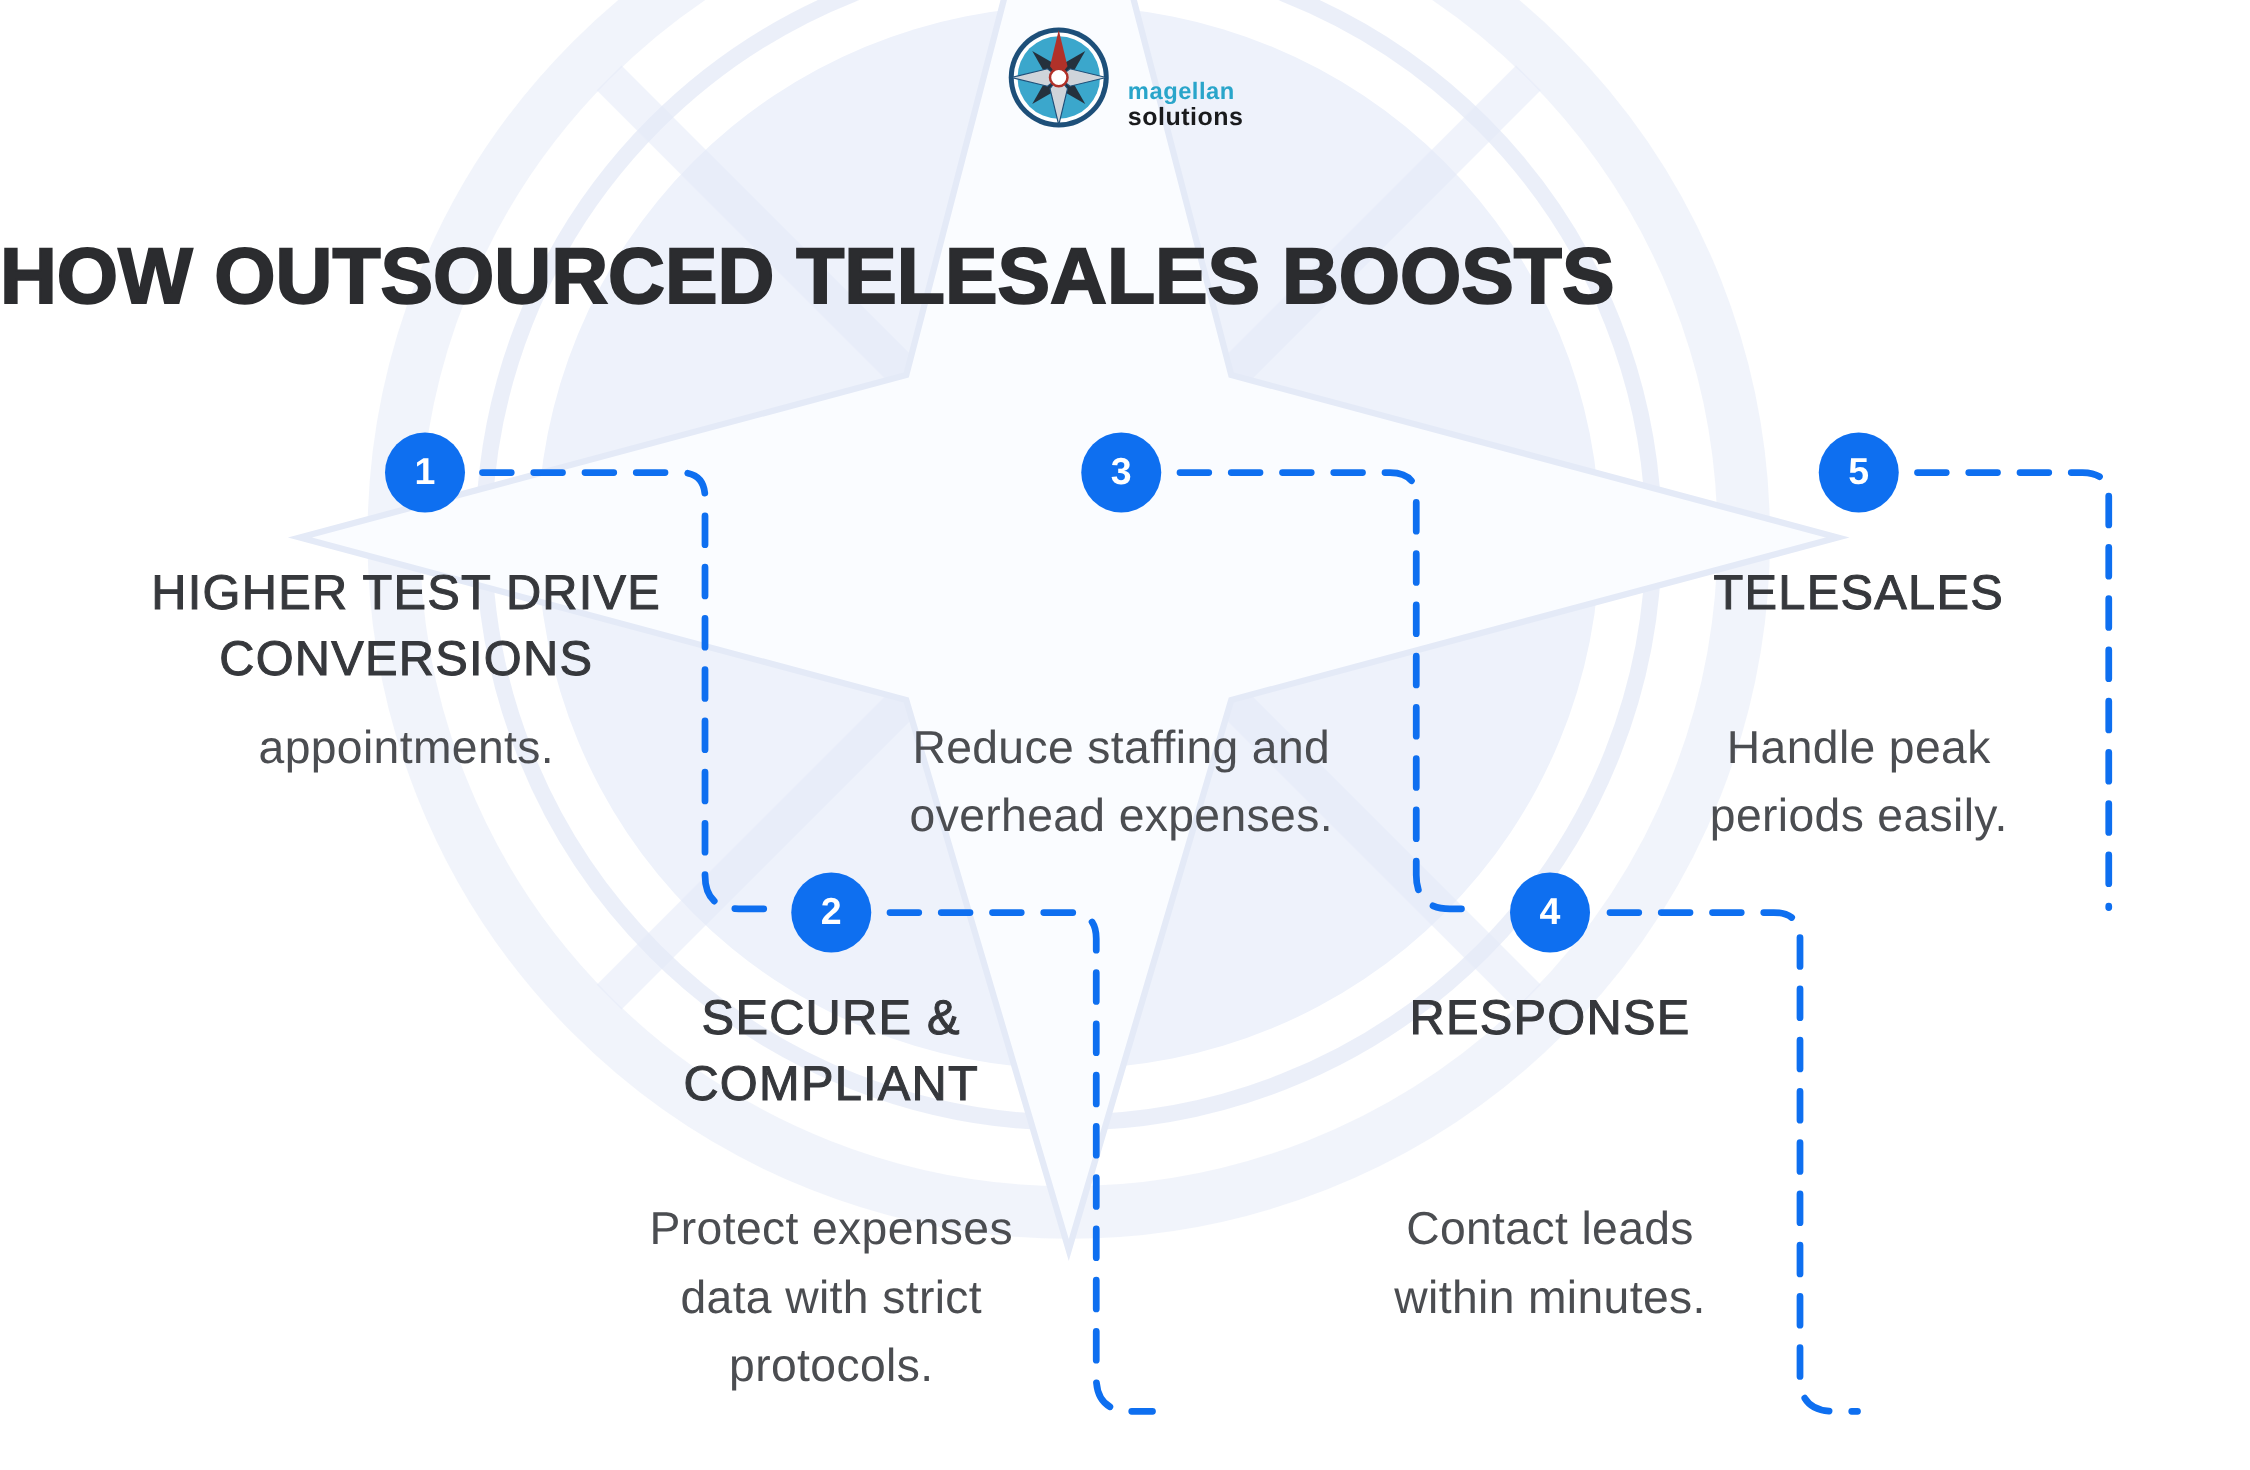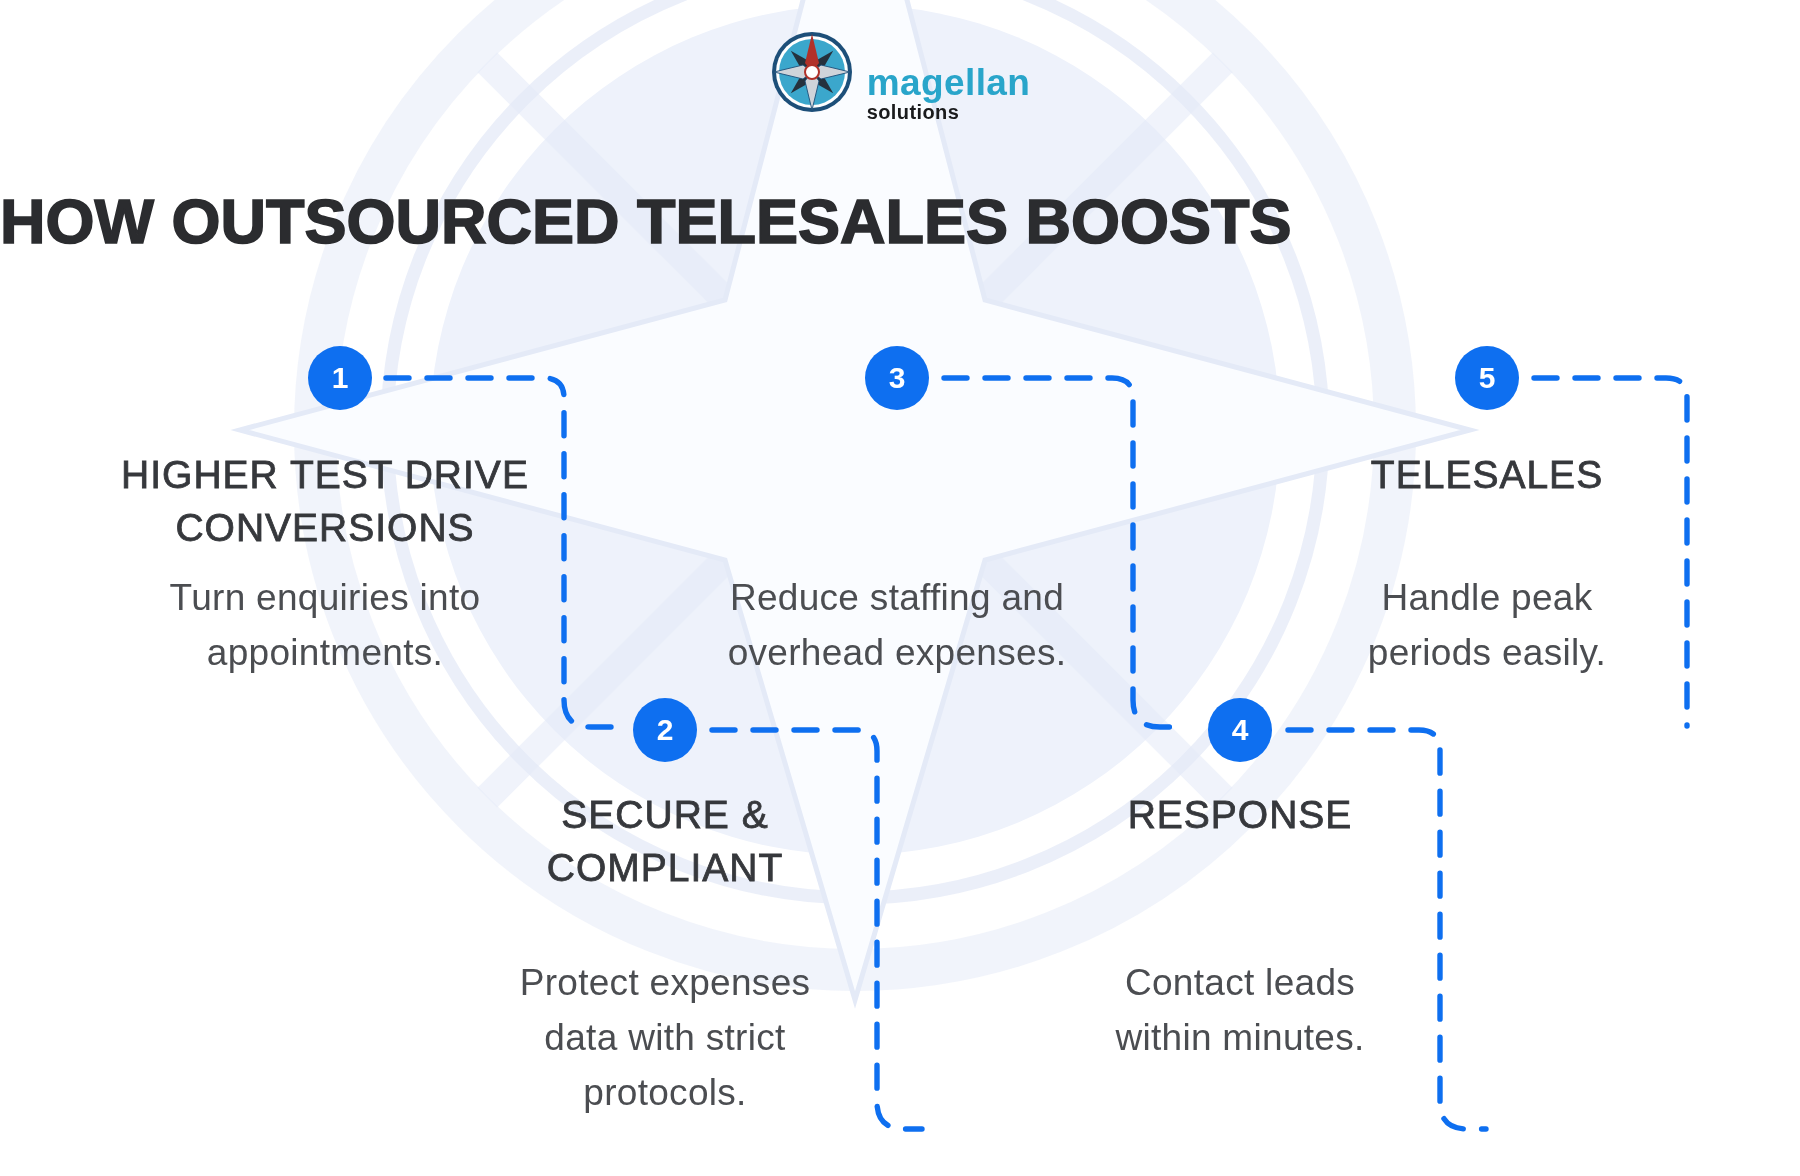--- a/index.html
+++ b/index.html
@@ -17,21 +17,21 @@
   
   .watermark{position:absolute;left:0;top:0;pointer-events:none;}
   .wm-ring-outer{fill:none;stroke:var(--watermark_line);stroke-width:42;opacity:.5;}
   .wm-ring-inner{fill:none;stroke:var(--watermark_line);stroke-width:13;opacity:.75;}
   .wm-disc{fill:var(--watermark_fill);}
   .wm-spoke{fill:var(--watermark_line);opacity:.55;}
   .wm-star{fill:var(--watermark_star);stroke:var(--watermark_line);stroke-width:5;}
   
   .logo{position:absolute;top:20px;left:0;width:100%;display:flex;justify-content:center;align-items:center;gap:13px;}
   .logo-text{display:flex;flex-direction:column;line-height:1.04;text-align:left;}
-  .brand1{color:var(--logo_cyan);font-size:37px;font-weight:bold;letter-spacing:.4px;margin-top:44px;}
+  .brand1{color:var(--logo_cyan);font-size:19px;font-weight:bold;letter-spacing:.4px;margin-top:44px;}
   .brand2{color:var(--logo_dark);font-size:20px;font-weight:bold;letter-spacing:.4px;}
   .c-navy{fill:var(--compass_navy);}
   .c-teal{fill:var(--compass_teal);}
   .c-silver{fill:var(--compass_silver);stroke:var(--compass_navy);stroke-width:.9;}
   .c-dark{fill:var(--compass_dark);}
   .c-red{fill:var(--compass_red);}
   .c-hub{fill:#ffffff;stroke:var(--compass_red);stroke-width:2;}
   
   .title{
     position:absolute;top:131px;left:0;width:100%;
@@ -121,21 +121,20 @@
 
 <section class="step row1 s1">
   <div class="badge">
     <span class="badge-num">1</span>
   </div>
   <h2 class="heading">
     <span class="hl">HIGHER TEST DRIVE</span>
     <span class="hl">CONVERSIONS</span>
   </h2>
   <p class="bodytext">
-    <span class="bl">Turn enquiries into</span>
     <span class="bl">appointments.</span>
   </p>
 </section>
 
 <section class="step row2 s2">
   <div class="badge">
     <span class="badge-num">2</span>
   </div>
   <h2 class="heading">
     <span class="hl">SECURE &amp;</span>

